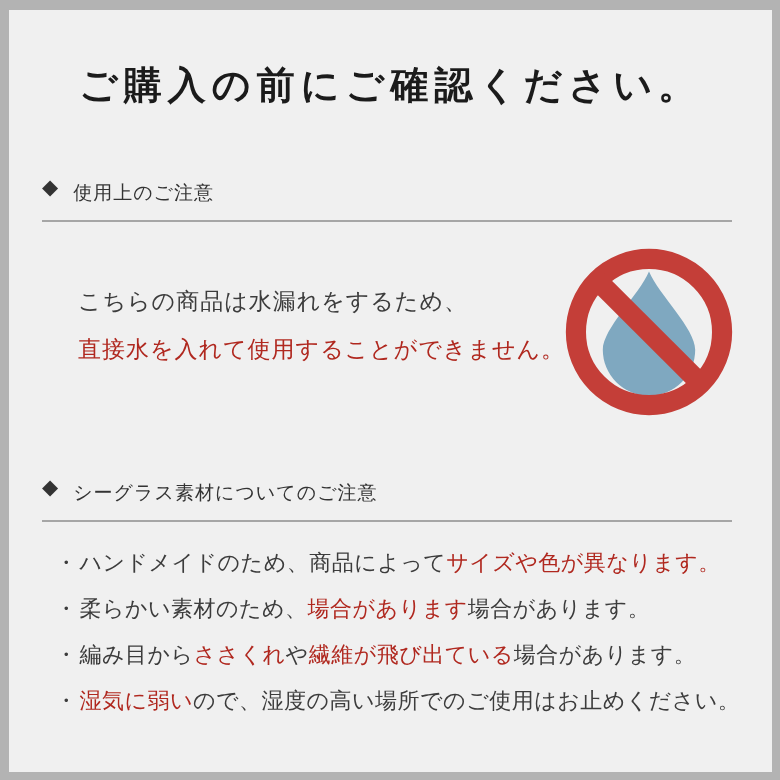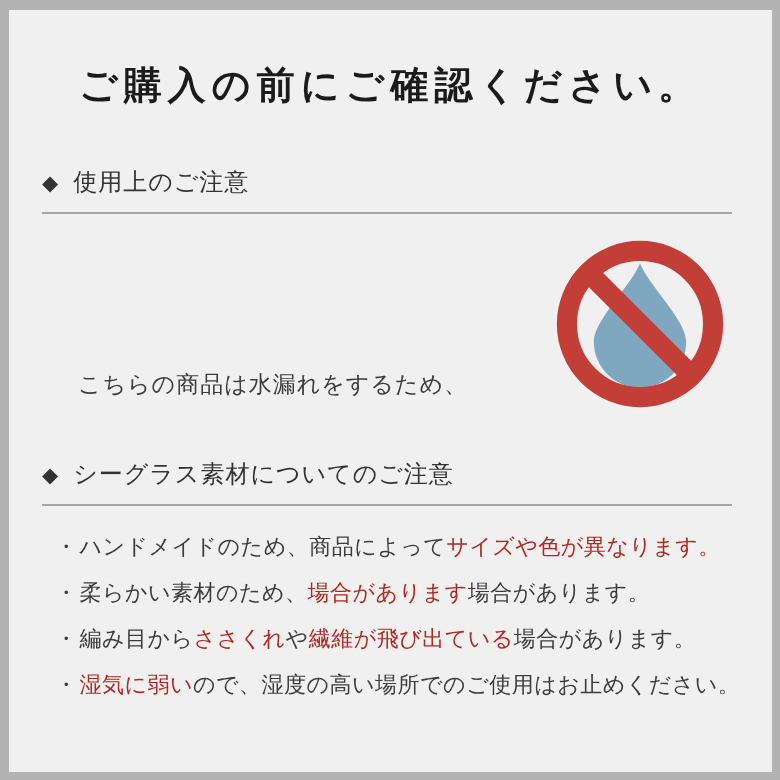--- a/index.html
+++ b/index.html
@@ -47,33 +47,34 @@
     align-items: center;
     gap: 15px;
     color: var(--heading-text);
   }
   .diamond {
     font-size: 21px;
     line-height: 1;
     color: var(--heading-text);
   }
   .section-heading {
-    font-size: 24px;
+    font-size: 19px;
     letter-spacing: 1px;
     color: var(--heading-text);
+    margin-top: 14px;
   }
   .divider {
     margin-top: 14px;
     height: 0;
     border-bottom: 2px solid var(--divider-gray);
   }
   .usage-body {
     display: flex;
     flex-direction: row;
-    align-items: flex-end;
+    align-items: center;
     margin-top: 12px;
   }
   .usage-text {
     flex: 1;
     padding-left: 36px;
     font-size: 23px;
     line-height: 48px;
     letter-spacing: 1px;
     color: var(--body-text);
     white-space: nowrap;
@@ -115,20 +116,21 @@
   <div class="section section-usage">
     <div class="section-header">
       <span class="diamond">◆</span>
       <span class="section-heading">使用上のご注意</span>
     </div>
     <div class="divider"></div>
 
     <div class="usage-body">
       <div class="usage-text">
         <div>こちらの商品は水漏れをするため、</div>
+        <div class="red">直接水を入れて使用することができません。</div>
       </div>
 
       <svg class="no-water-icon" viewBox="0 0 200 200" aria-hidden="true">
         <path d="M100,28 C88,56 45,96 45,121 a55,55 0 1 0 110,0 C155,96 112,56 100,28 Z" fill="#7fa8c0"></path>
         <circle cx="100" cy="100" r="87" fill="none" stroke-width="24" stroke="#c43e38"></circle>
         <line x1="39" y1="39" x2="161" y2="161" stroke-width="24" stroke="#c43e38"></line>
       </svg>
     </div>
   </div>
 

